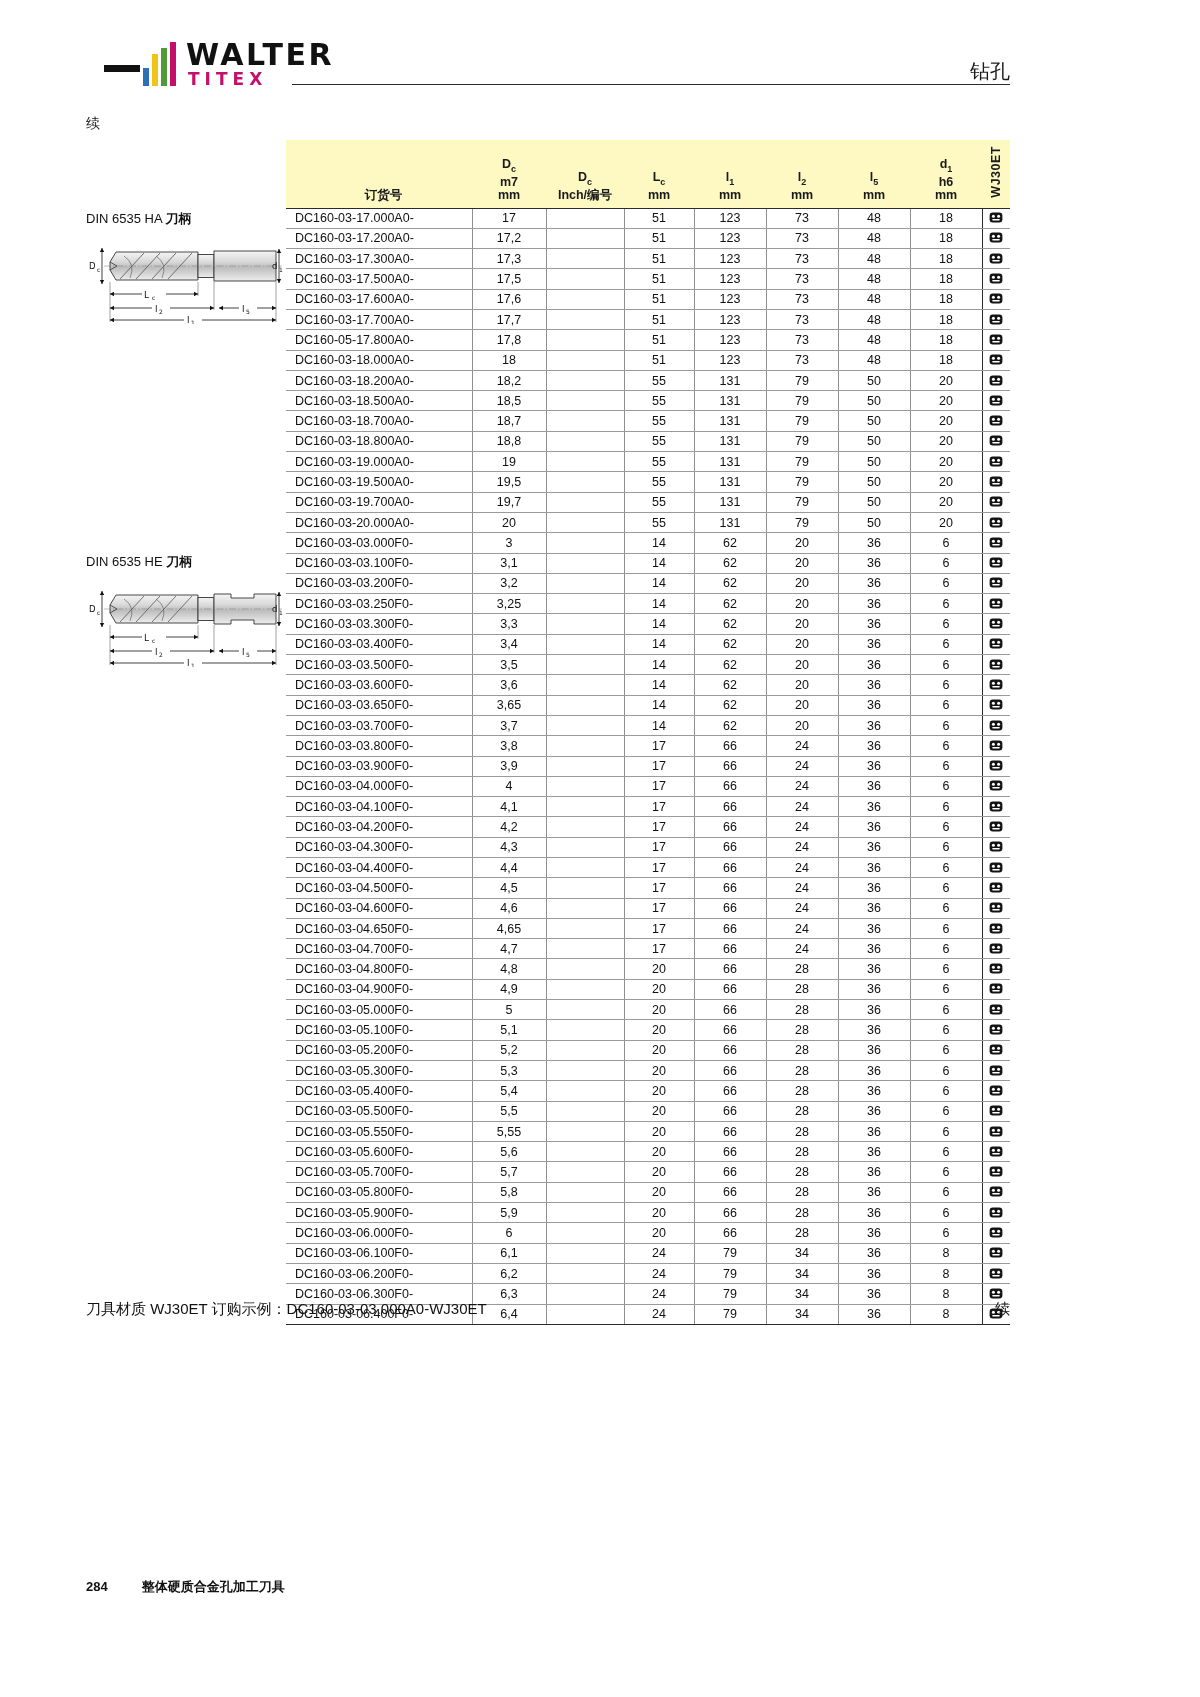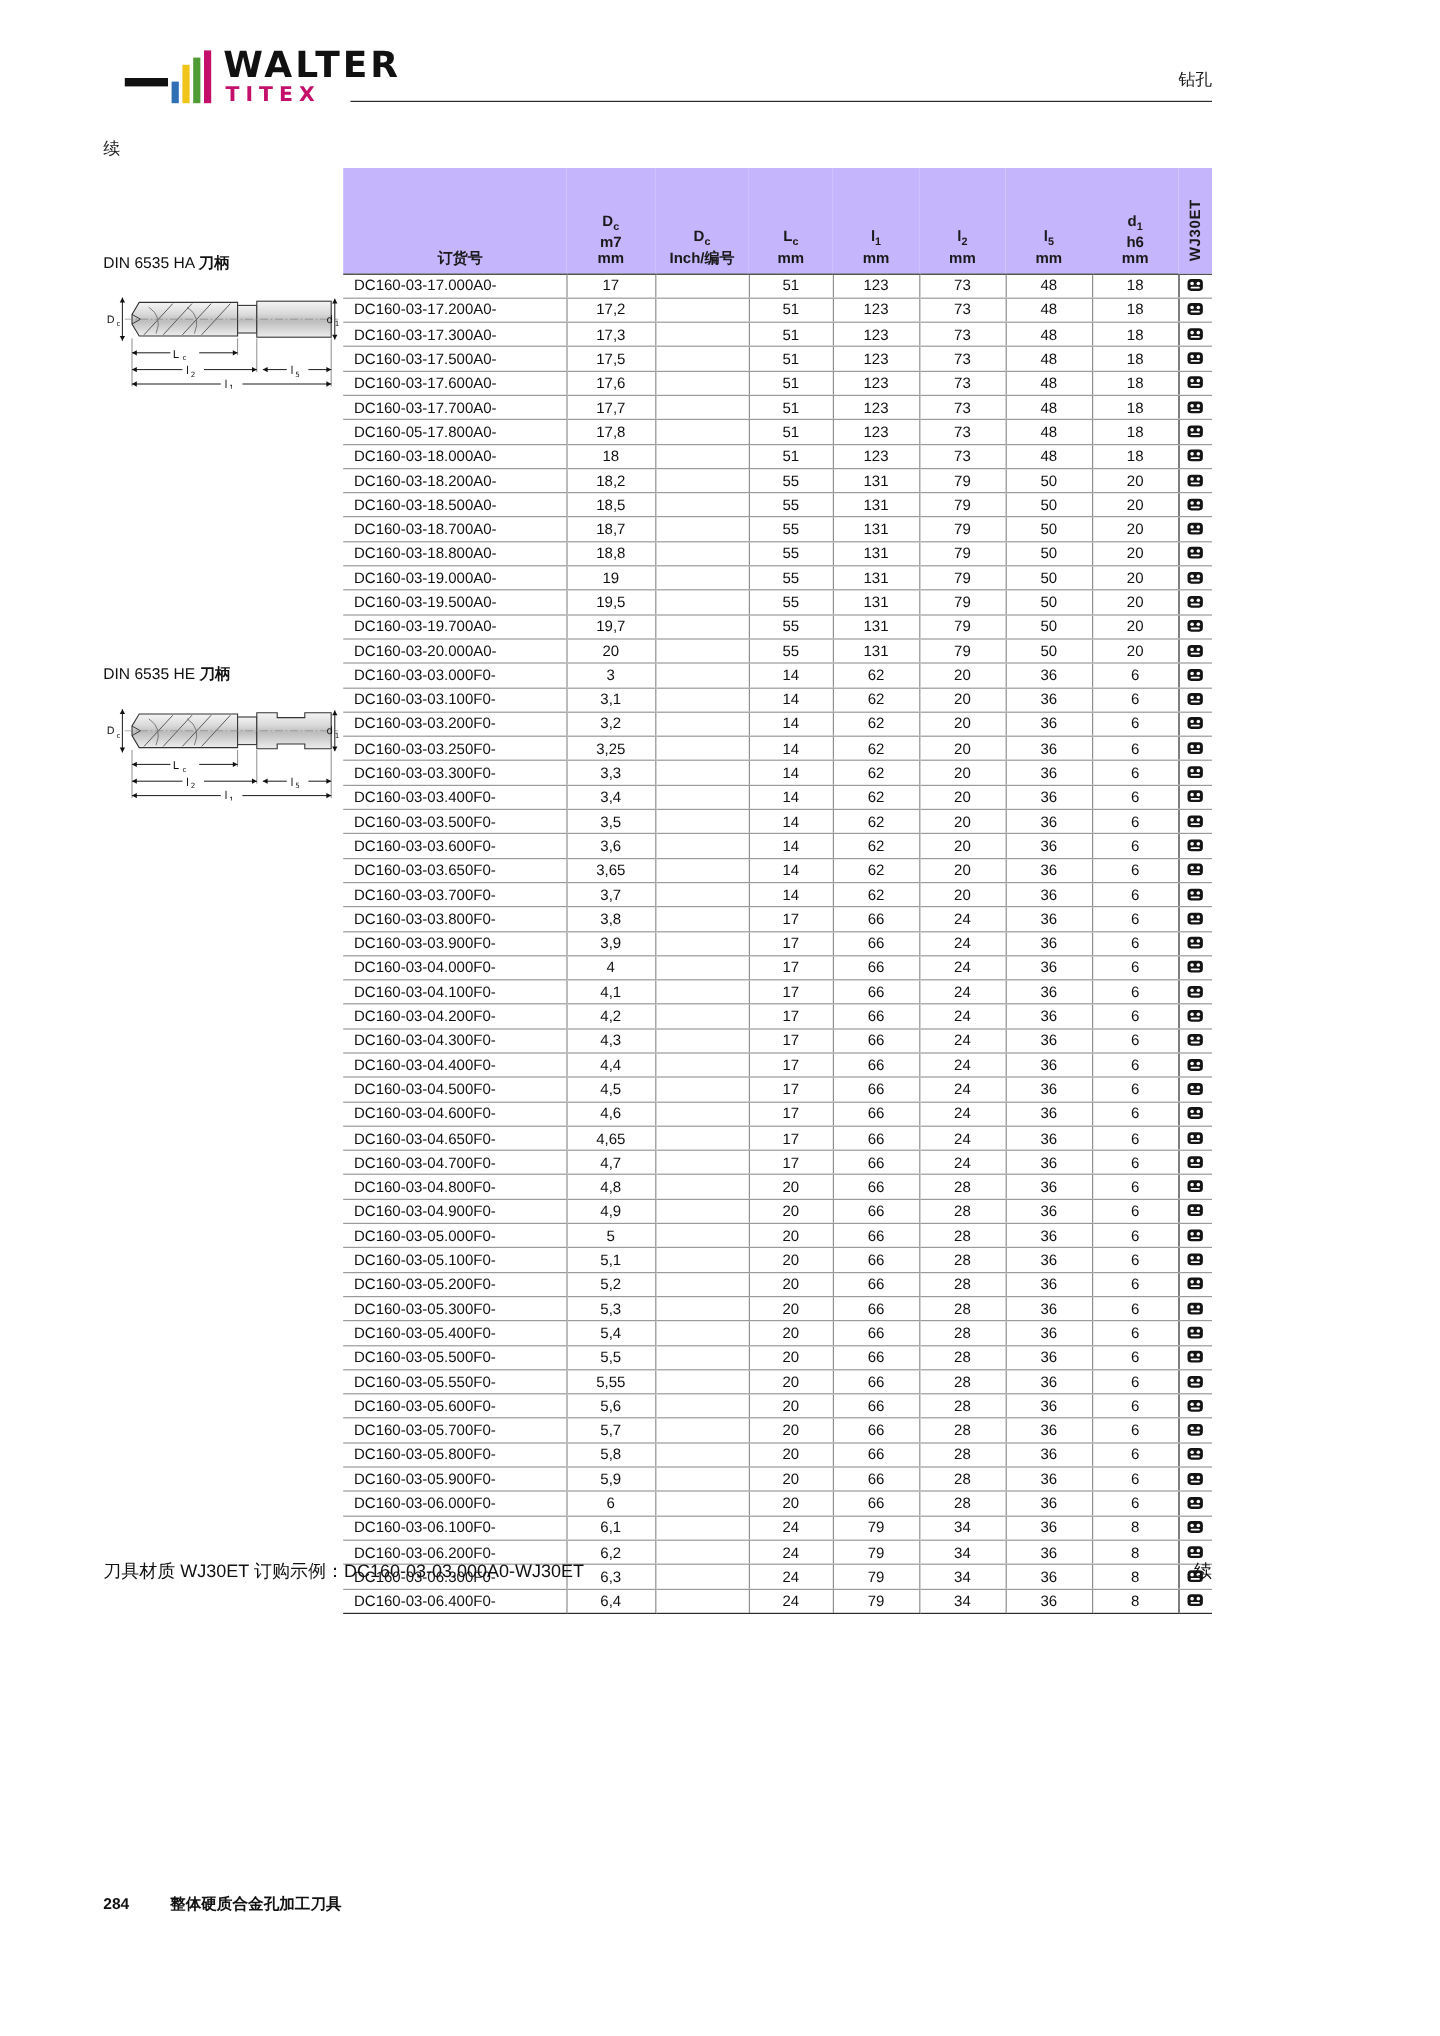--- a/index.html
+++ b/index.html
@@ -39,21 +39,21 @@
   .logo-titex{
     font-family:"DejaVu Sans", sans-serif;
     font-weight:700; font-size:17px; letter-spacing:5px;
     color:#c5106b; line-height:18px; margin-top:1px; margin-left:2px;
   }
   .header-rule{
     position:absolute; left:292px; top:84px; width:718px; height:1px; background:#2a2a2a;
   }
   .header-right{
     position:absolute; right:190px; top:58px;
-    font-size:14px; color:#1a1a1a;
+    font-size:20px; color:#1a1a1a;
   }
 
   .continued-top{
     position:absolute; left:86px; top:115px;
     font-size:14px; color:#1a1a1a;
   }
 
   .left-col{
     position:absolute; left:86px; top:140px; width:200px;
   }
@@ -71,23 +71,23 @@
     position:absolute; left:286px; top:140px; width:724px;
   }
   table.cat{
     border-collapse:collapse; width:724px;
     font-size:12.5px;
   }
   table.cat th, table.cat td{
     padding:0; margin:0;
   }
   thead tr.head-row th{
-    background:#c4b5fd;
+    background:#fef9c3;
     vertical-align:bottom;
-    height:88px;
+    height:68px;
     font-weight:700;
     font-size:12.5px;
     padding-bottom:5px;
     border:none;
   }
   th.h-order{ text-align:center; padding-left:9px !important; width:186px; }
   th.h-num{ text-align:center; }
   th.c-dcm7  { width:74px; }
   th.c-dcin  { width:78px; }
   th.c-lc    { width:70px; }

